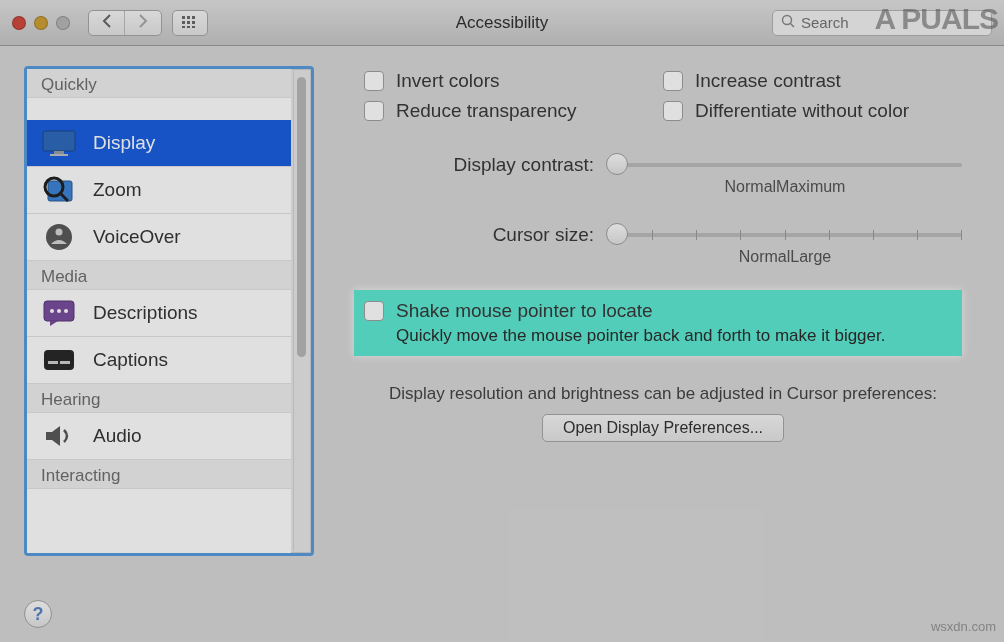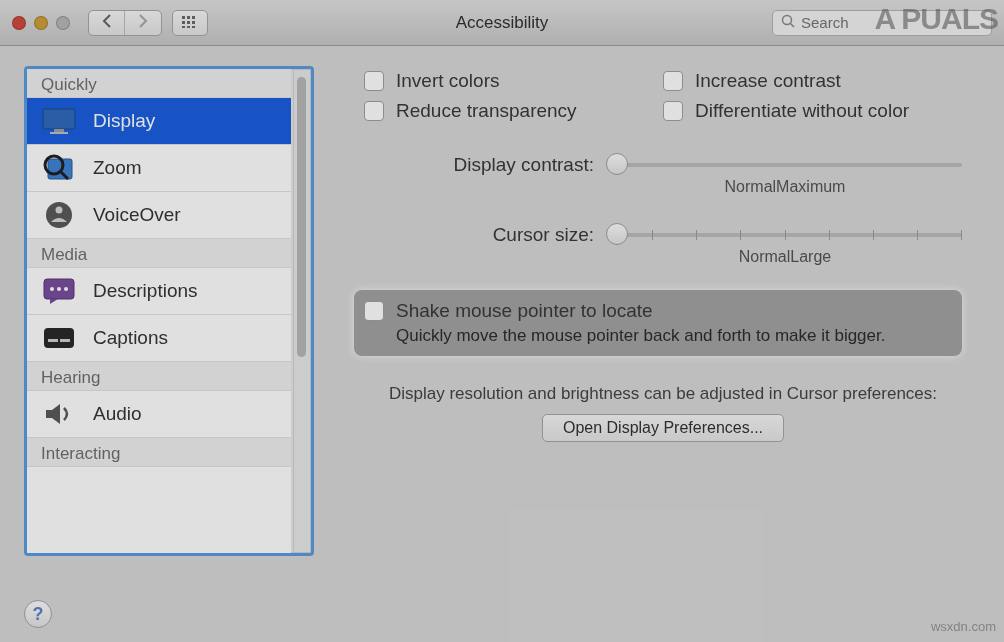--- a/index.html
+++ b/index.html
@@ -115,20 +115,21 @@
     gap: 16px;
     padding: 8px 14px;
     border-bottom: 1px solid #e3e3e3;
     font-size: 19px;
     color: #363636;
     cursor: default;
   }
   .item.selected {
     background: #1b5fe0;
     color: #fff;
+    margin-top: 22px;
   }
   .item .ic {
     width: 36px; height: 30px;
     display: flex; align-items: center; justify-content: center;
   }
   
   .panel {
     flex: 1;
     padding: 4px 18px 0 30px;
     font-size: 19px;
@@ -175,22 +176,22 @@
     left: -2px;
   }
   .sliderends {
     display: flex; justify-content: center;
     font-size: 16px; color: #555;
     margin-left: 244px;
   }
   .highlight {
     margin-top: 24px;
     margin-left: -10px;
-    background: #a3a3a3;
-    border-radius: 8px;
+    background: #5eead4;
+    border-radius: 0;
     padding: 10px 14px 10px 10px;
     box-shadow: 0 0 8px rgba(255,255,255,.8);
   }
   .highlight .desc {
     margin-left: 32px;
     font-size: 17px;
     color: #2d2d2d;
     margin-top: 2px;
   }
   .footer-note {

